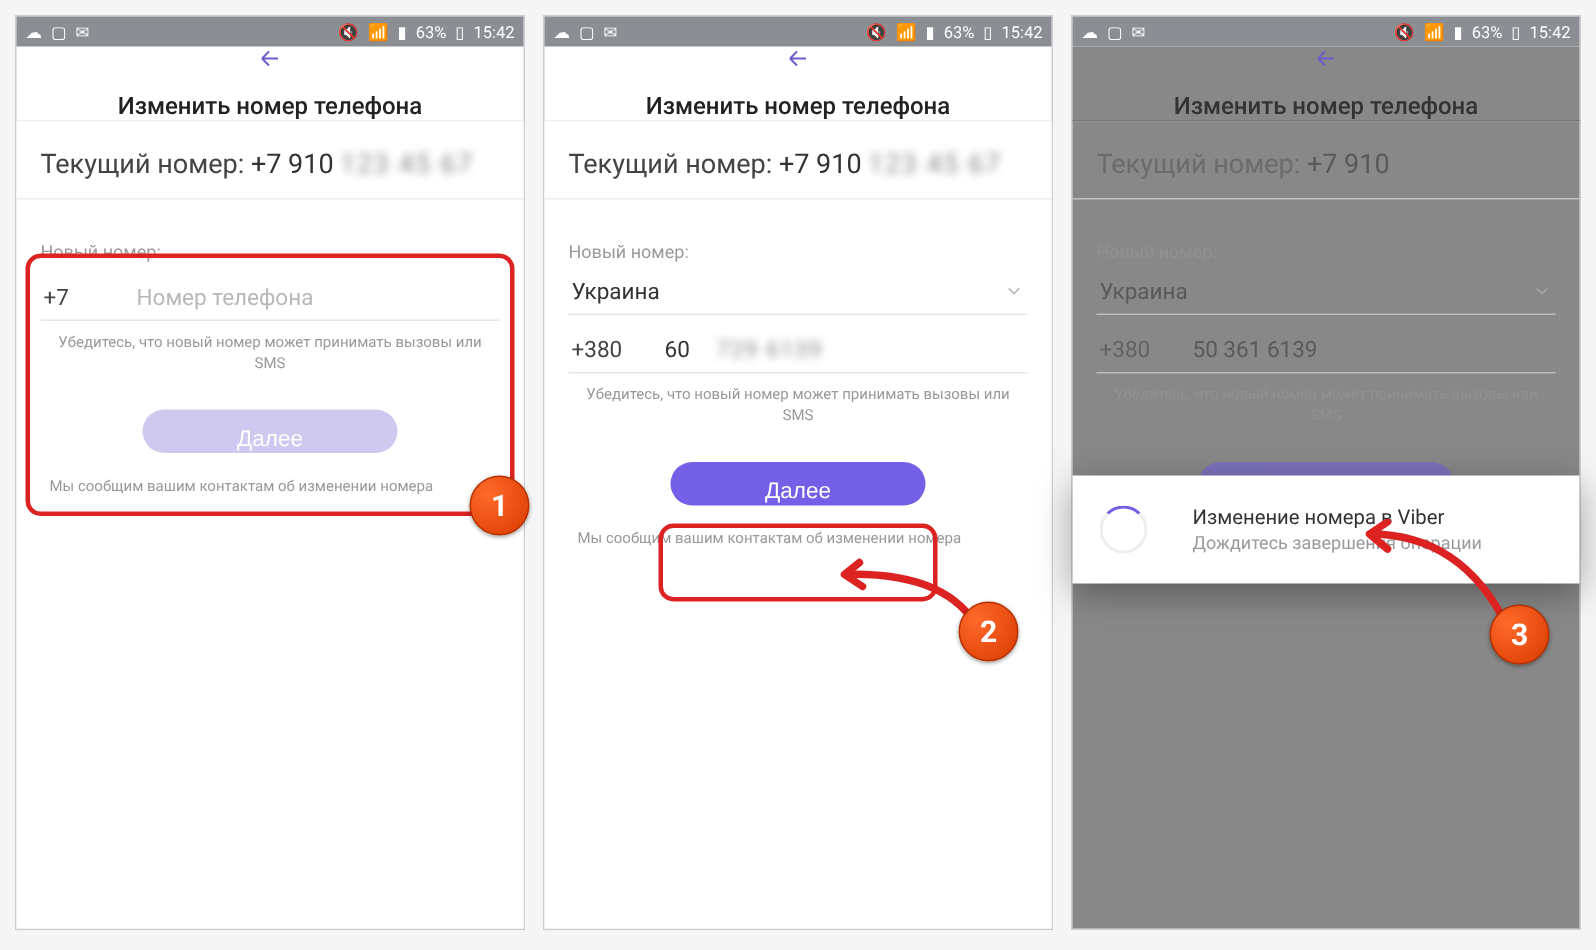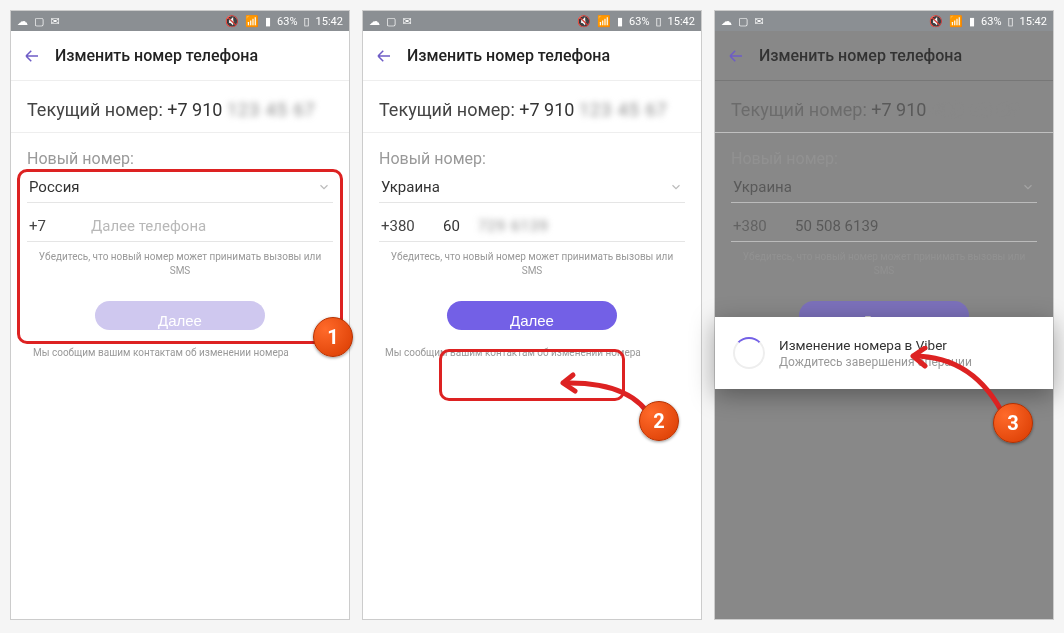--- a/index.html
+++ b/index.html
@@ -35,20 +35,21 @@
     gap: 6px;
   }
   .statusbar .spacer { flex: 1; }
   .appbar {
     height: 50px;
     display: flex;
     align-items: center;
     padding: 0 12px;
     gap: 14px;
     border-bottom: 1px solid #eee;
+    flex-direction: column;
   }
   .back-icon {
     width: 18px; height: 18px;
     color: #6e5cc6;
   }
   .appbar-title {
     font-size: 16px;
     color: #222;
     font-weight: 500;
   }
@@ -63,23 +64,23 @@
     color: #444;
     border-bottom: 1px solid #eee;
     margin-bottom: 8px;
   }
   .current-row .curnum { color:#333; }
   .current-row .blur { filter: blur(3px); color:#888; letter-spacing: 1px;}
   .section {
     padding: 4px 16px;
   }
   .label-sm {
-    font-size: 16px;
+    font-size: 12px;
     color: #999;
-    margin-top: 4px;
+    margin-top: 16px;
   }
   .country-row {
     display:flex;
     align-items:center;
     justify-content:space-between;
     padding: 10px 2px 6px 2px;
     border-bottom: 1px solid #e5e5e5;
     font-size: 15px;
     color:#333;
   }
@@ -153,21 +154,21 @@
   }
   
   .dialog {
     position:absolute;
     left: 0; right: 0;
     top: 236px;
     background:#fff;
     box-shadow: 0 6px 24px rgba(0,0,0,0.35);
     padding: 20px 18px;
     display:flex;
-    gap: 14px;
+    gap: 30px;
   }
   .spinner {
     width: 32px; height: 32px;
     border: 2px solid #eee;
     border-top-color:#7360e6;
     border-radius:50%;
   }
   .dialog-text .t1 { font-size: 13.5px; color:#333; }
   .dialog-text .t2 { font-size: 12px; color:#999; margin-top:2px; }
   
@@ -201,29 +202,23 @@
   </div>
   <div class="phone-body">
     <div class="current-row">
       <span>Текущий номер:</span>
       <span class="curnum">+7 910</span>
       <span class="blur">123 45 67</span>
     </div>
 
     <div class="section">
       <div class="label-sm">Новый номер:</div>
-      <div class="country-row">
-        <span>Россия</span>
-        <svg class="chev" viewBox="0 0 24 24">
-            <path fill="none" stroke="currentColor" stroke-width="2" d="M6 9l6 6 6-6"></path>
-          </svg>
-      </div>
       <div class="number-row">
         <span class="prefix">+7</span>
-        <span class="num-placeholder">Далее телефона</span>
+        <span class="num-placeholder">Номер телефона</span>
       </div>
       <div class="hint">Убедитесь, что новый номер может принимать вызовы или SMS</div>
     </div>
 
     <button class="btn disabled">Далее</button>
     <div class="footnote">Мы сообщим вашим контактам об изменении номера</div>
 
     <div class="redbox" style="left:6px; top:88px; width:326px; height:175px;"></div>
     <div class="step-badge" style="left:302px; top:236px;">1</div>
   </div>
@@ -311,21 +306,21 @@
     <div class="section">
       <div class="label-sm">Новый номер:</div>
       <div class="country-row">
         <span>Украина</span>
         <svg class="chev" viewBox="0 0 24 24">
             <path fill="none" stroke="currentColor" stroke-width="2" d="M6 9l6 6 6-6"></path>
           </svg>
       </div>
       <div class="number-row">
         <span class="prefix">+380</span>
-        <span class="num-val">50 508 6139</span>
+        <span class="num-val">50 361 6139</span>
       </div>
       <div class="hint">Убедитесь, что новый номер может принимать вызовы или SMS</div>
     </div>
     <button class="btn enabled">Далее</button>
     <div class="footnote">Мы сообщим вашим контактам об изменении номера</div>
 
     <div class="dialog">
       <div class="spinner"></div>
       <div class="dialog-text">
         <div class="t1">Изменение номера в Viber</div>

